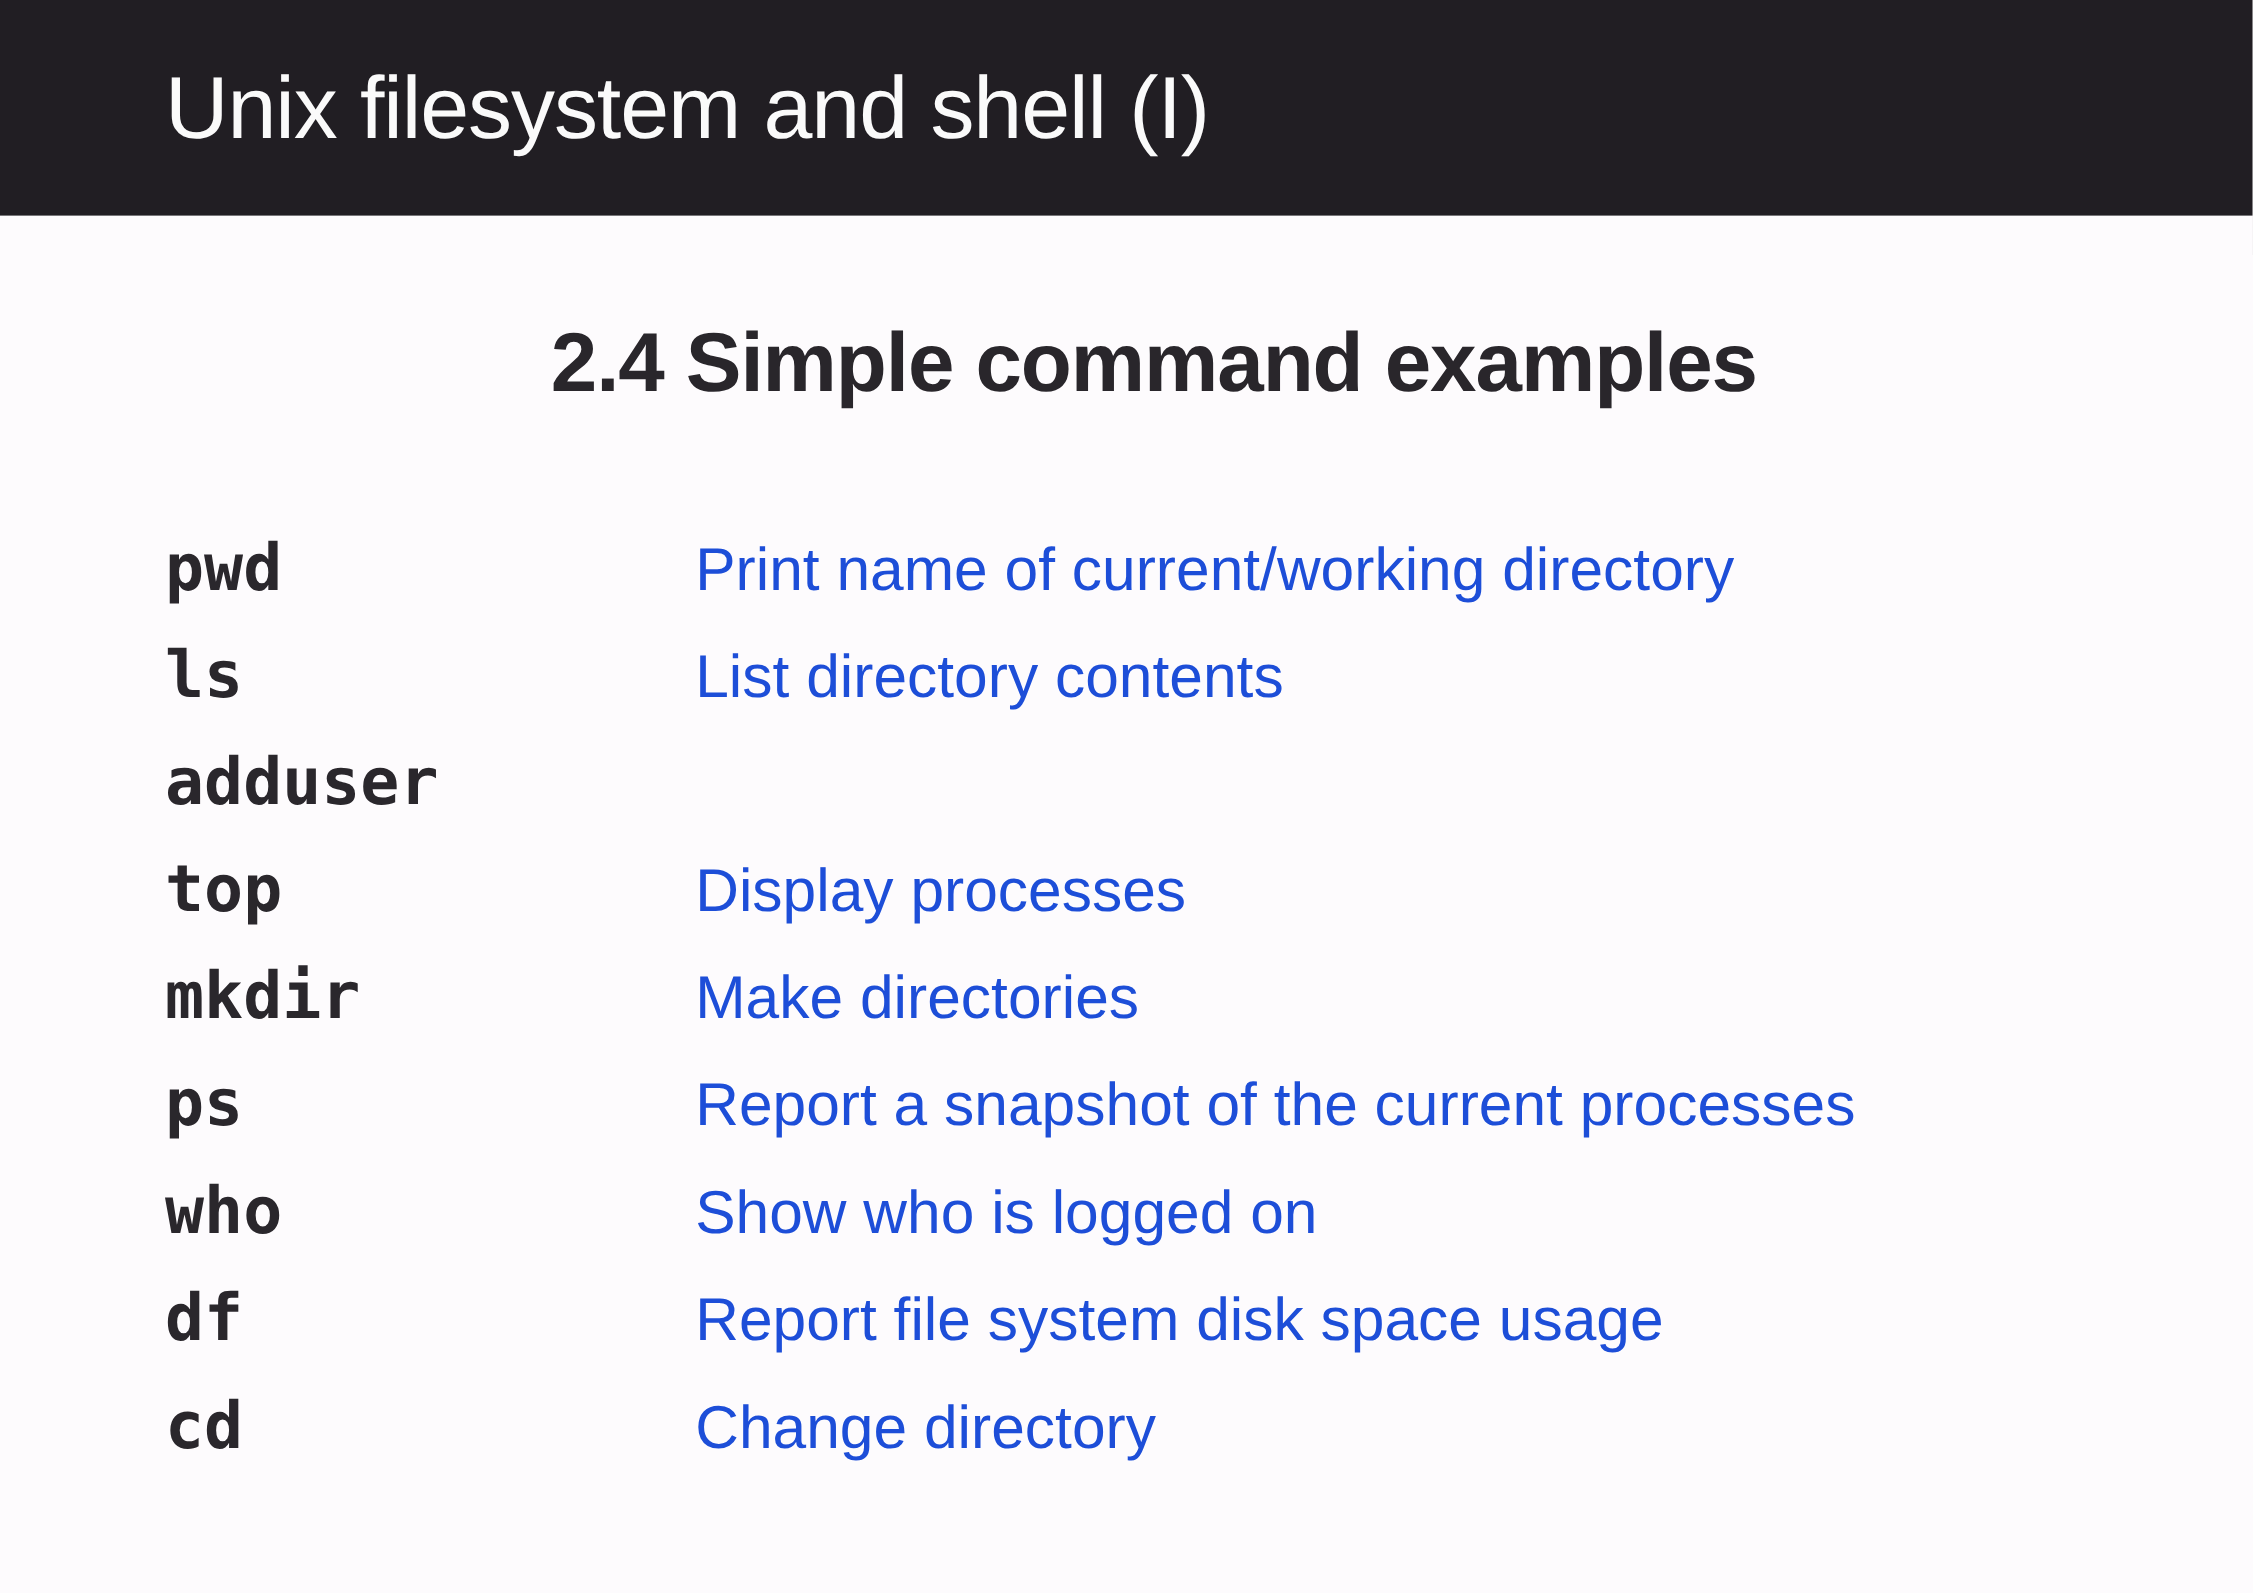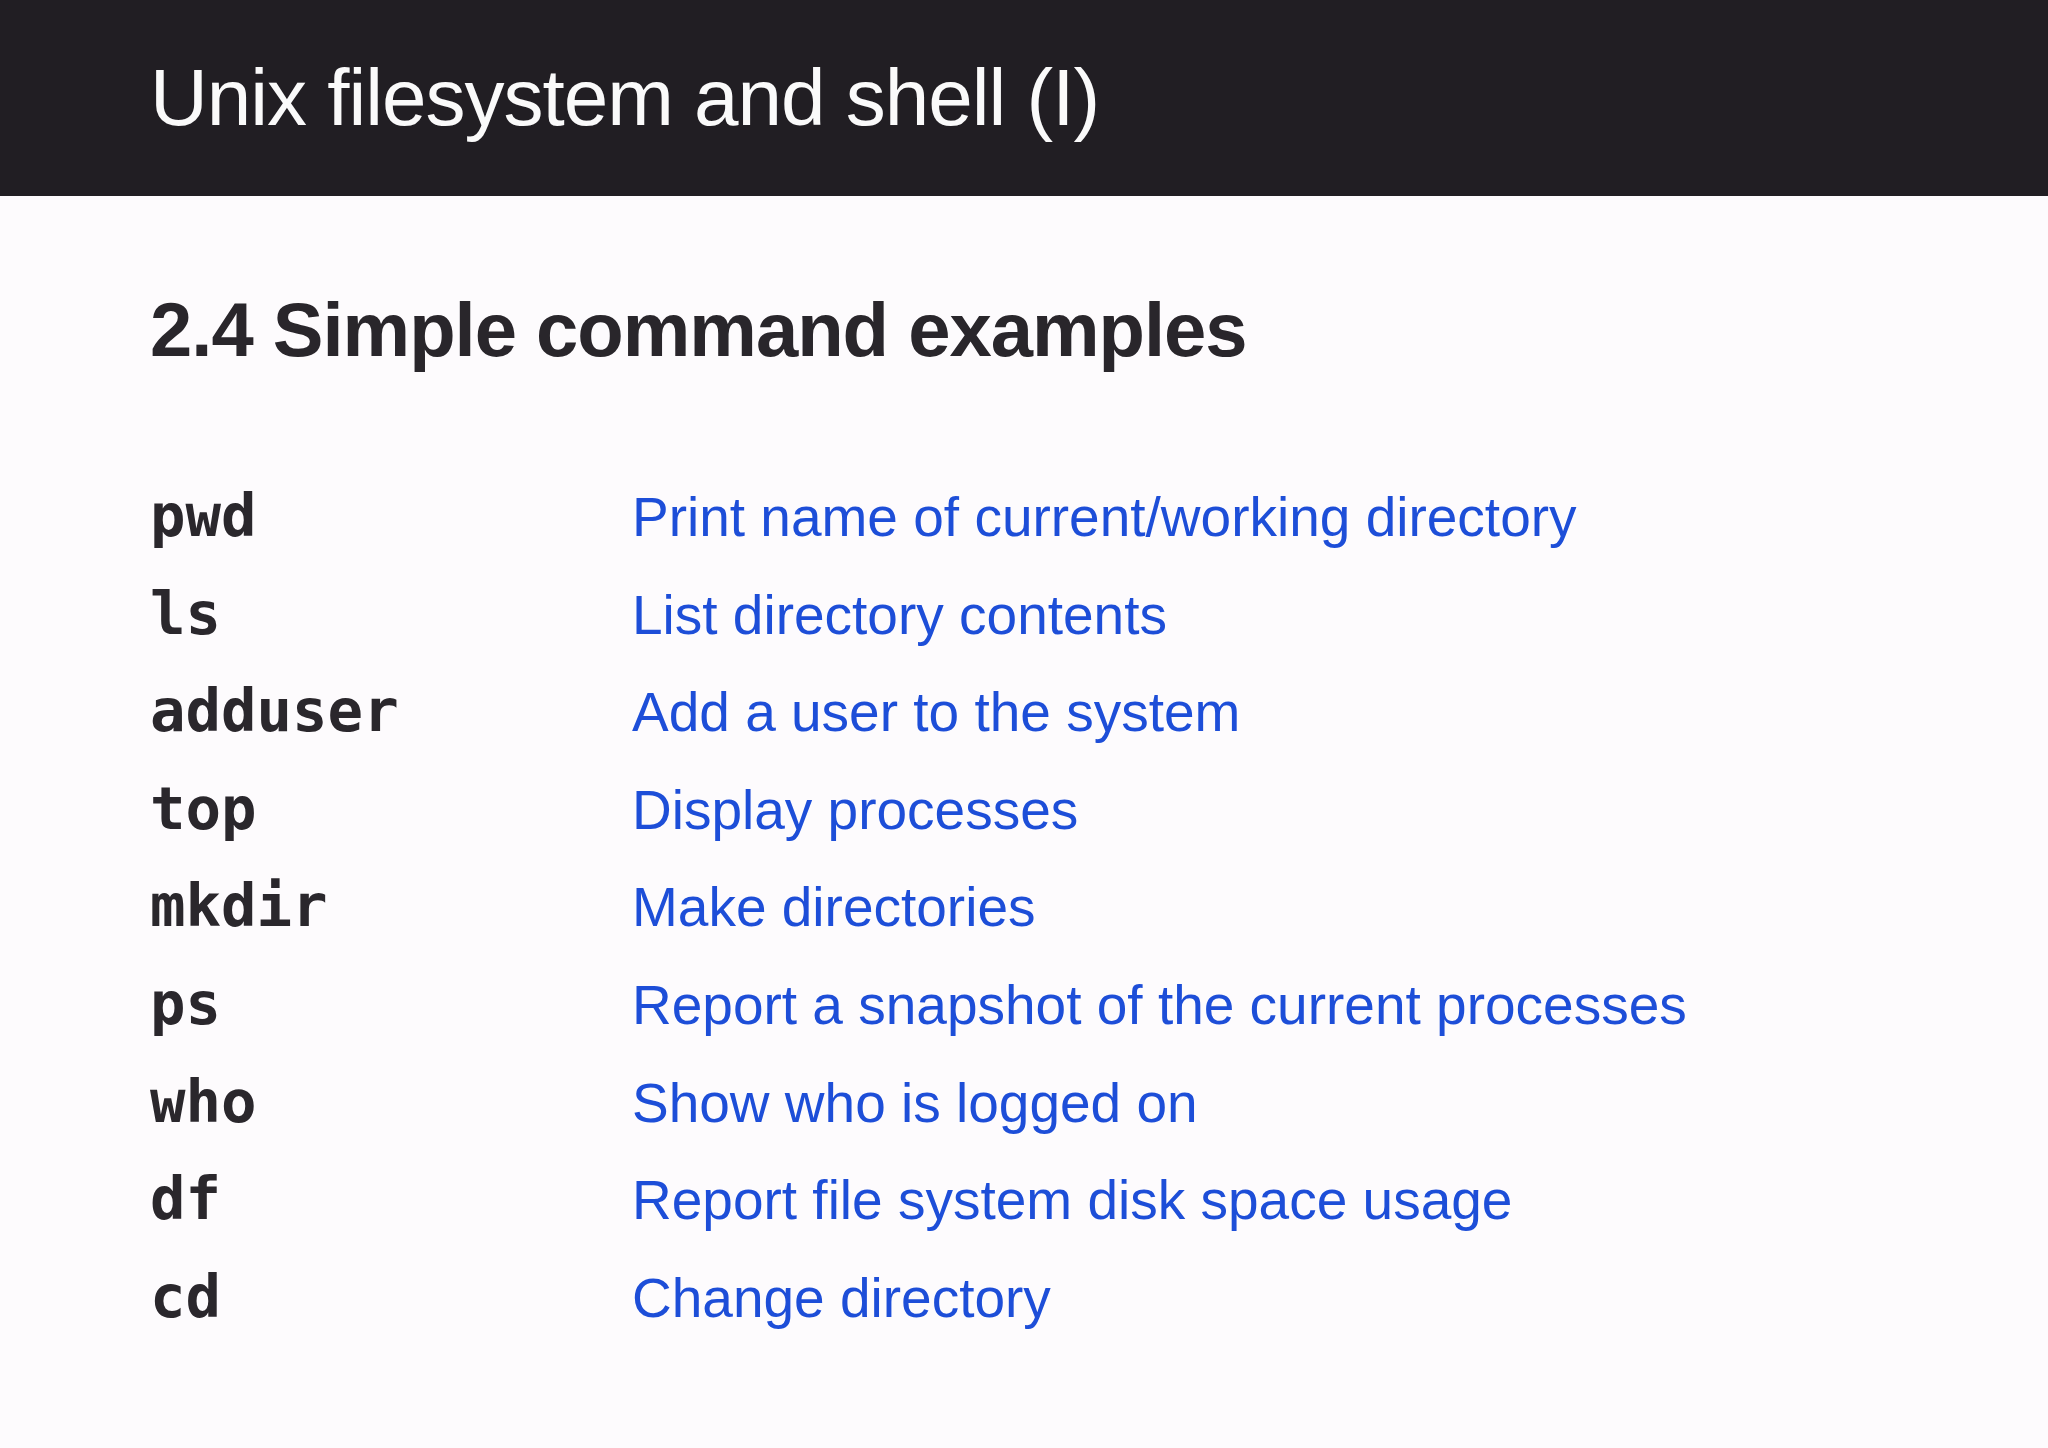--- a/index.html
+++ b/index.html
@@ -36,20 +36,21 @@
     padding: 0 100px 0 150px;
   }
   .section-heading {
     margin: 0;
     padding-top: 96px;
     font-size: 76px;
     line-height: 1.0;
     font-weight: 700;
     letter-spacing: -1px;
     color: #29262b;
+    text-align: center;
   }
   .cmd-table {
     margin-top: 100px;
   }
   .cmd-row {
     display: flex;
     align-items: baseline;
     line-height: 96.6px;
     white-space: nowrap;
   }
@@ -81,21 +82,20 @@
         <div class="cmd-row">
           <span class="cmd-name">pwd</span>
           <span class="cmd-desc">Print name of current/working directory</span>
         </div>
         <div class="cmd-row">
           <span class="cmd-name">ls</span>
           <span class="cmd-desc">List directory contents</span>
         </div>
         <div class="cmd-row">
           <span class="cmd-name">adduser</span>
-          <span class="cmd-desc">Add a user to the system</span>
         </div>
         <div class="cmd-row">
           <span class="cmd-name">top</span>
           <span class="cmd-desc">Display processes</span>
         </div>
         <div class="cmd-row">
           <span class="cmd-name">mkdir</span>
           <span class="cmd-desc">Make directories</span>
         </div>
         <div class="cmd-row">

